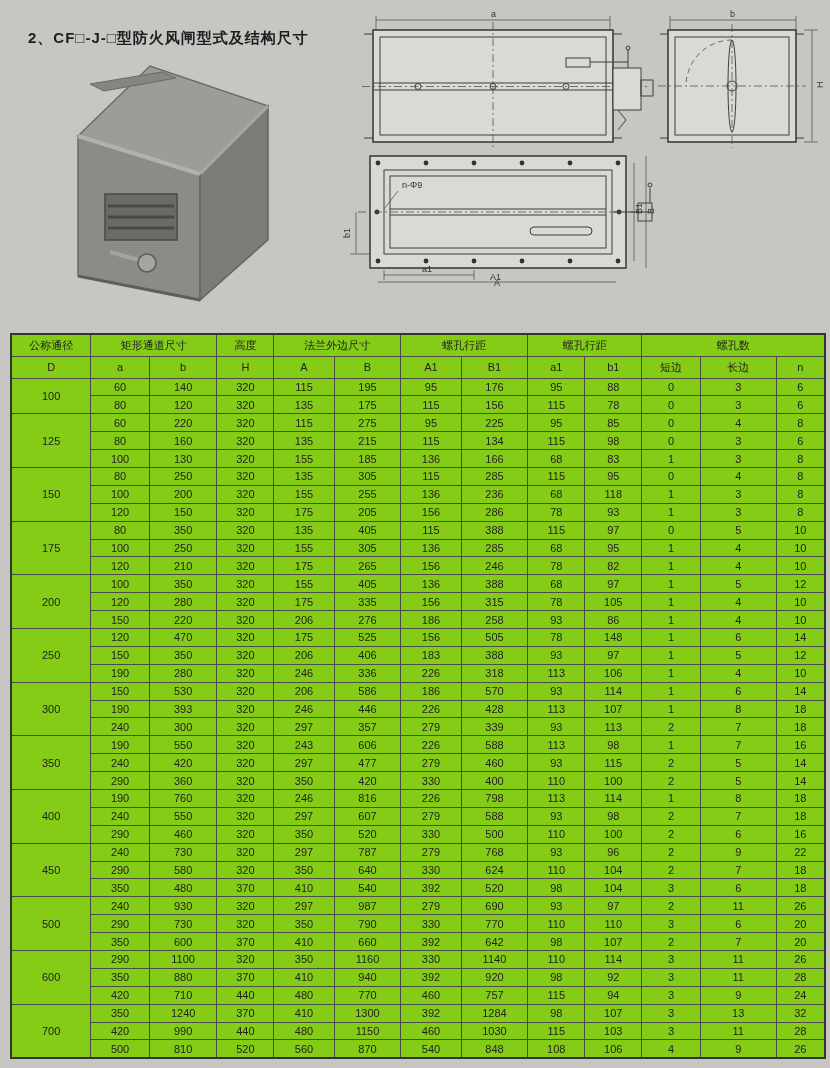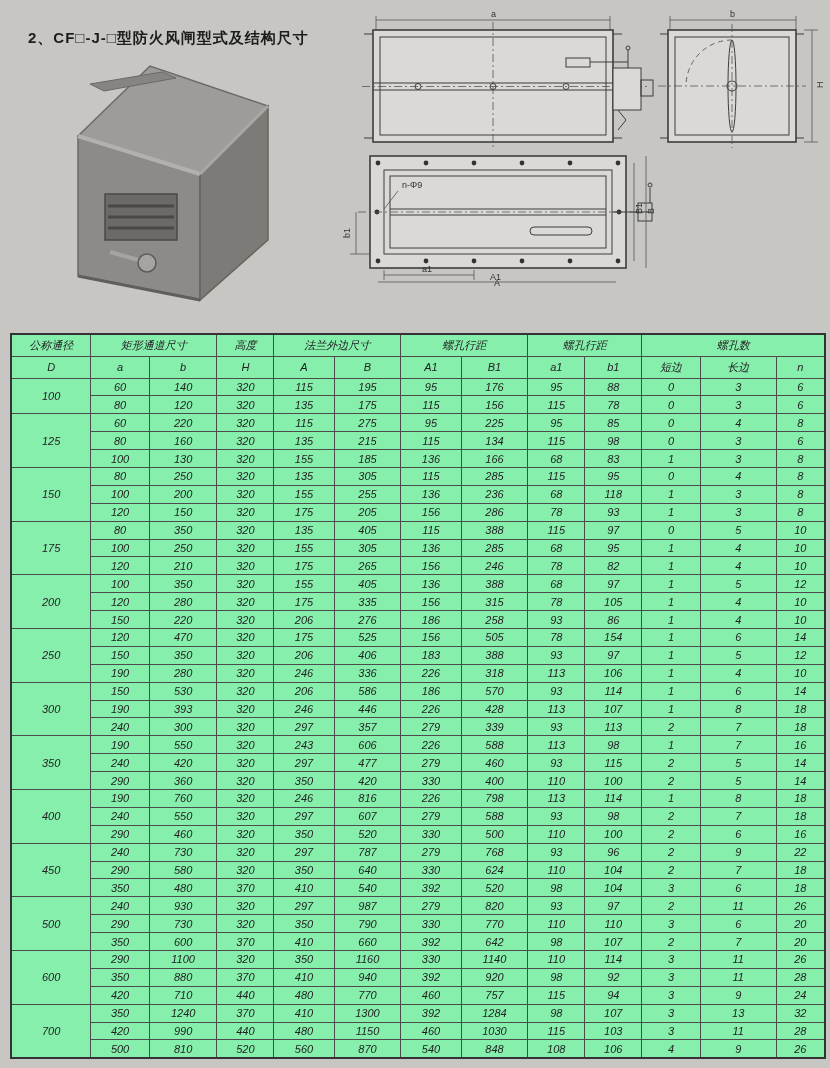--- a/index.html
+++ b/index.html
@@ -23,23 +23,22 @@
     position:absolute;left:298px;top:6px;width:532px;height:280px;
   }
   .note{
     position:absolute;left:316px;top:288px;width:510px;
     font-size:11.5px;line-height:1.45;color:#2b2b2b;
   }
   .note .indent{padding-left:40px;}
   table.dims{
     position:absolute;left:10px;top:333px;width:816px;
     border-collapse:collapse;
-    background:#86efac;
+    background:#84cc16;
     table-layout:fixed;
-    font-style:italic;
   }
   table.dims th, table.dims td{
     border:1px solid #4c4c4c;
     text-align:center;vertical-align:middle;
     font-size:11px;font-weight:normal;color:#222;
     padding:0;overflow:hidden;white-space:nowrap;
   }
   table.dims{border:2px solid #333;}
   table.dims thead tr{height:22px;}
   table.dims tbody tr{height:17.9px;}
@@ -427,21 +426,21 @@
         <tr class="group-start">
           <td rowspan="3">250</td>
           <td>120</td>
           <td>470</td>
           <td>320</td>
           <td>175</td>
           <td>525</td>
           <td>156</td>
           <td>505</td>
           <td>78</td>
-          <td>154</td>
+          <td>148</td>
           <td>1</td>
           <td>6</td>
           <td>14</td>
         </tr>
         <tr>
           <td>150</td>
           <td>350</td>
           <td>320</td>
           <td>206</td>
           <td>406</td>
@@ -640,21 +639,21 @@
           <td>18</td>
         </tr>
         <tr class="group-start">
           <td rowspan="3">500</td>
           <td>240</td>
           <td>930</td>
           <td>320</td>
           <td>297</td>
           <td>987</td>
           <td>279</td>
-          <td>820</td>
+          <td>690</td>
           <td>93</td>
           <td>97</td>
           <td>2</td>
           <td>11</td>
           <td>26</td>
         </tr>
         <tr>
           <td>290</td>
           <td>730</td>
           <td>320</td>

